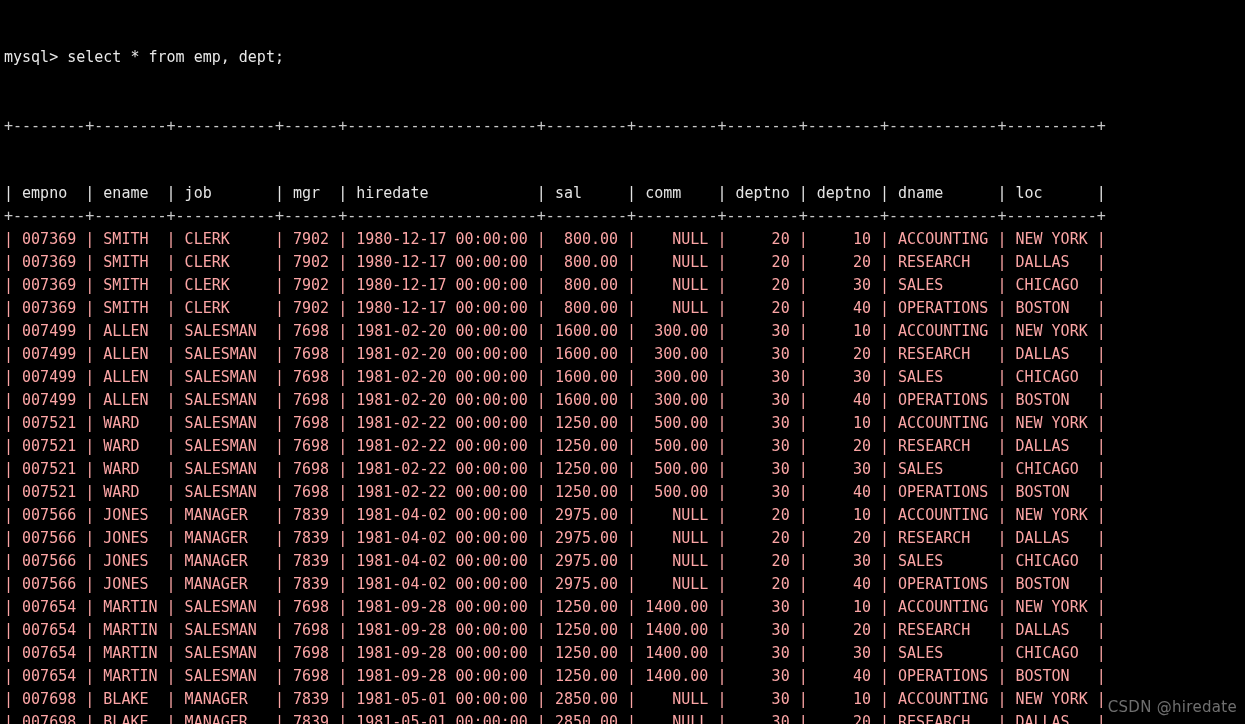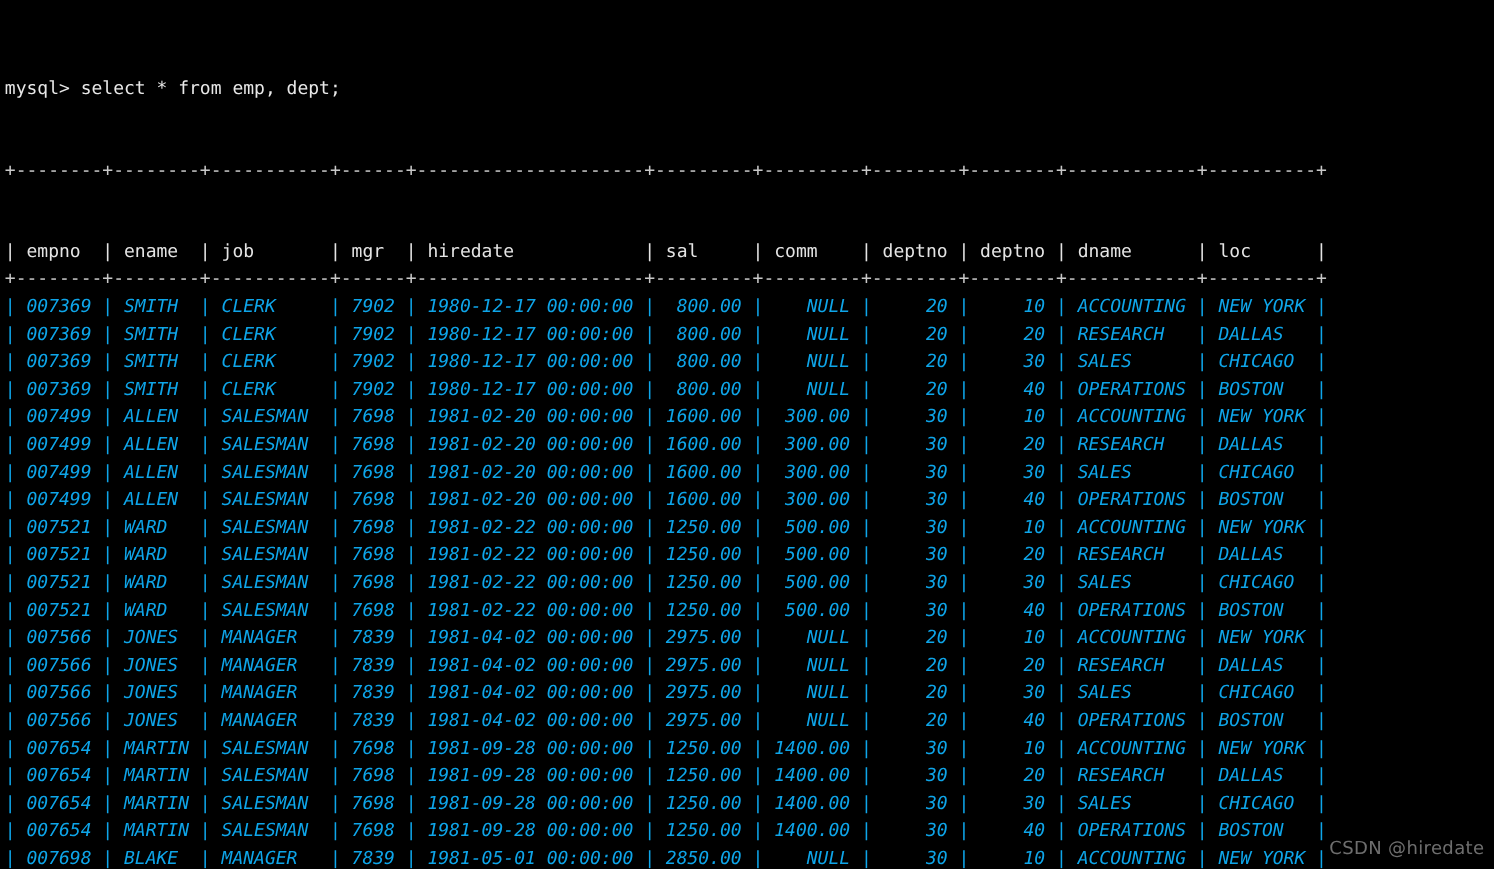--- a/index.html
+++ b/index.html
@@ -17,21 +17,21 @@
   #terminal {
     position: relative;
     width: 1245px;
     height: 724px;
     background: #000000;
     color: #d6d6d6;
     font-family: "DejaVu Sans Mono", "Liberation Mono", monospace;
     font-size: 15px;
     line-height: 23px;
     letter-spacing: 0px;
-    padding: 16px 0 0 4px;
+    padding: 0 0 0 4px;
     box-sizing: border-box;
     white-space: pre;
     overflow: hidden;
   }
   .line {
     white-space: pre;
     font-family: "DejaVu Sans Mono", "Liberation Mono", monospace;
     font-size: 15px;
     line-height: 23px;
     color: #d8d8d8;
@@ -41,22 +41,21 @@
     color: #e8e8e8;
   }
   .rule-line {
     color: #c8c8c8;
   }
   .header-line {
     color: #e4e4e4;
     margin-top: 44px;
   }
   .data-line {
-    color: #0ea5e9;
-    font-style: italic;
+    color: #fca5a5;
   }
   .watermark {
     position: absolute;
     right: 8px;
     bottom: 8px;
     font-family: "DejaVu Sans", "Liberation Sans", sans-serif;
     font-size: 15px;
     line-height: 18px;
     color: rgba(200, 200, 200, 0.55);
     white-space: pre;

